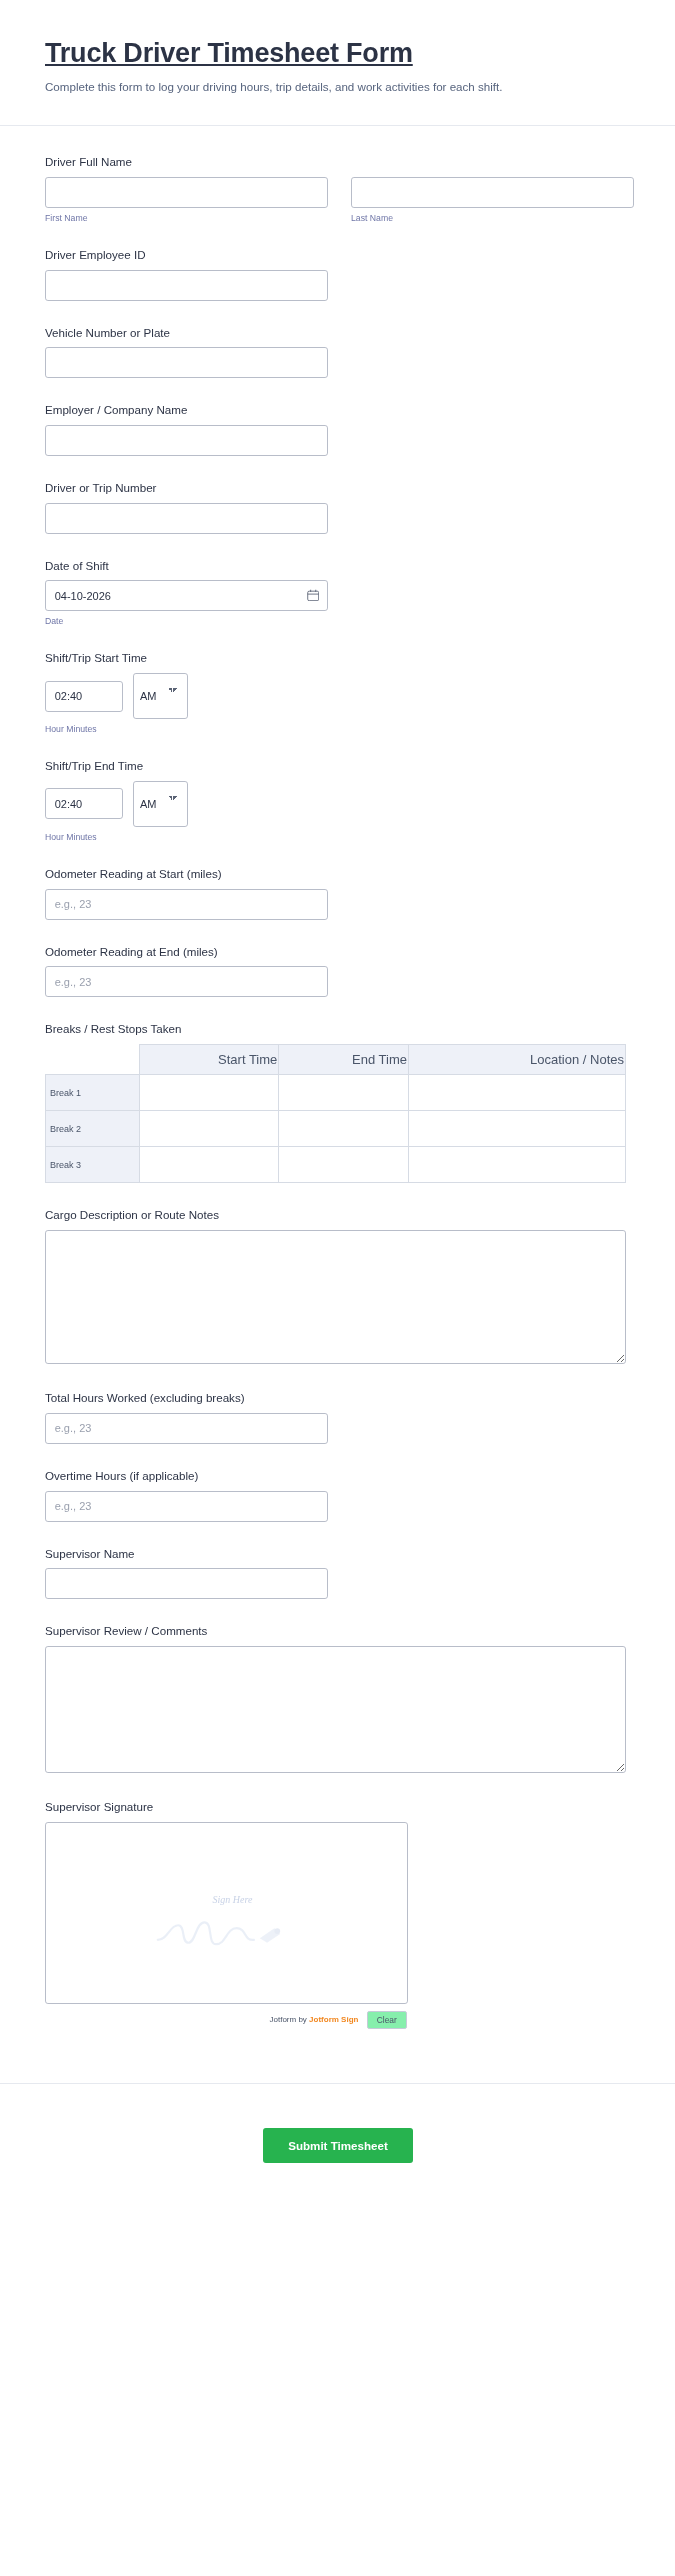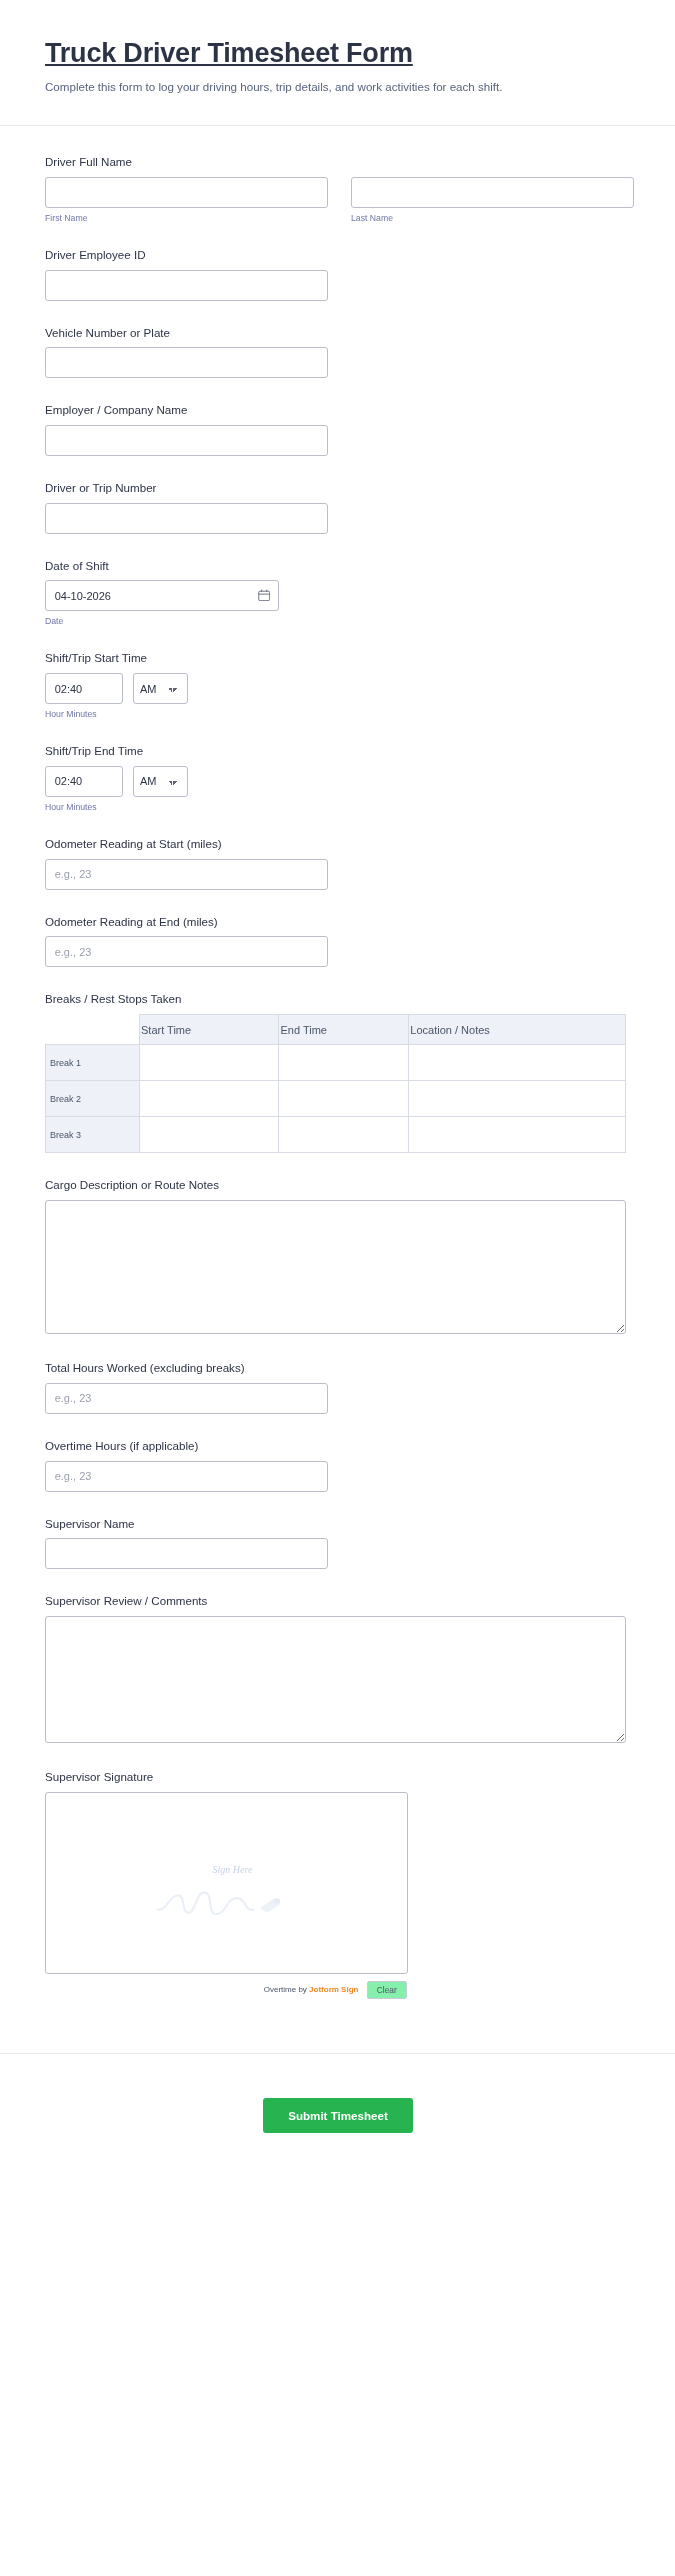--- a/index.html
+++ b/index.html
@@ -68,39 +68,39 @@
   }
   .input::placeholder { color: #9aa0ae; }
   .w-390 { width: 283px; }
   .name-row {
     display: flex;
     gap: 23px;
   }
   .name-col { width: 283px; }
   .name-col .input { width: 283px; }
   
-  .date-wrap { position: relative; width: 234px; }
+  .date-wrap { position: relative; width: 283px; }
   .date-wrap .input { padding-right: 28px; }
   .cal-icon {
     position: absolute;
     right: 8.7px;
     top: 8.7px;
     width: 12.4px;
     height: 12.4px;
     pointer-events: none;
   }
   
   .time-row { display: flex; align-items: center; gap: 10.2px; }
   .time-input {
     width: 78px;
     text-align: left;
   }
   .ampm-select {
     width: 55px;
-    height: 31px;
+    height: 46px;
     border: 0.7px solid #b8bdc9;
     border-radius: 2.9px;
     background: #ffffff;
     font-size: 11px;
     color: #2c3345;
     padding: 0 5.8px;
     font-family: "Liberation Sans", sans-serif;
     appearance: none;
     -webkit-appearance: none;
     background-image: linear-gradient(45deg, transparent 50%, #5a6274 50%), linear-gradient(135deg, #5a6274 50%, transparent 50%);
@@ -114,23 +114,23 @@
     width: 581px;
     margin-top: 2.9px;
   }
   .breaks-table th, .breaks-table td {
     border: 0.7px solid #d6dbe4;
     height: 36px;
   }
   .breaks-table th {
     background: #eef1f8;
     color: #4a5569;
-    font-size: 11px;
+    font-size: 13px;
     font-weight: normal;
-    text-align: left;
+    text-align: right;
     height: 30.5px;
   }
   .breaks-table th.corner {
     background: #ffffff;
     border-left: none;
     border-top: none;
     width: 94px;
   }
   .breaks-table td.rowhead {
     background: #eef1f8;
@@ -386,21 +386,21 @@
         <div class="sig-hint">Sign Here</div>
         <div class="sig-swirl">
           <svg width="153" height="38" viewBox="0 0 210 52">
             <path d="M10,34 C24,34 26,14 38,14 C48,14 42,38 52,38 C62,38 62,10 74,10 C86,10 78,40 90,40 C104,40 104,18 118,18 C132,18 128,36 142,34" fill="none" stroke="#d7e0f0" stroke-width="3" stroke-linecap="round"></path>
             <path d="M150,32 L170,18 L178,26 L160,38 Z" fill="#dde5f2"></path>
             <circle cx="174" cy="22" r="4" fill="#cfd9ea"></circle>
           </svg>
         </div>
       </div>
       <div class="sig-footer">
-        <span class="powered"><span>Overtime by </span><b>Jotform Sign</b></span>
+        <span class="powered"><span>Jotform by </span><b>Jotform Sign</b></span>
         <button class="clear-btn">Clear</button>
       </div>
     </div>
 
   </div>
 
   <div class="form-footer">
     <button class="submit-btn">Submit Timesheet</button>
   </div>
 

